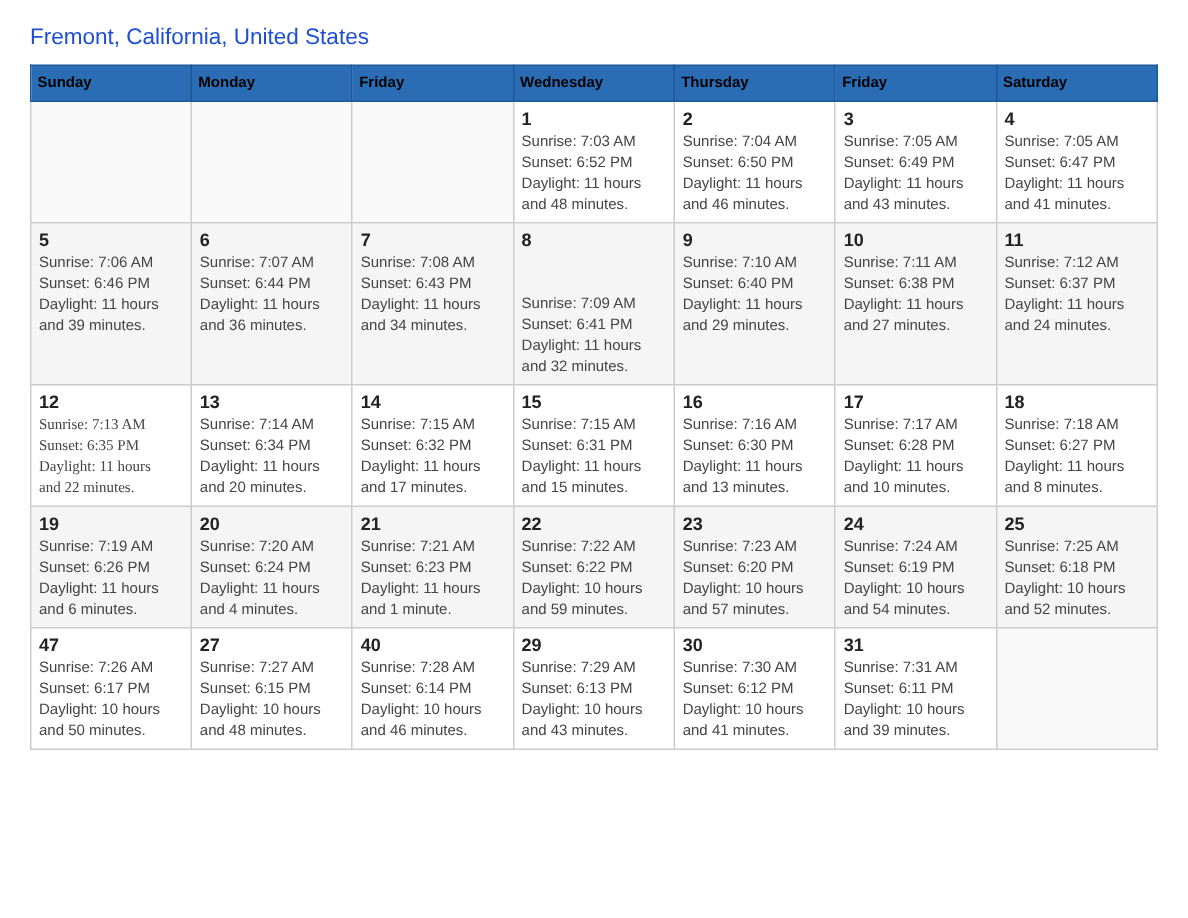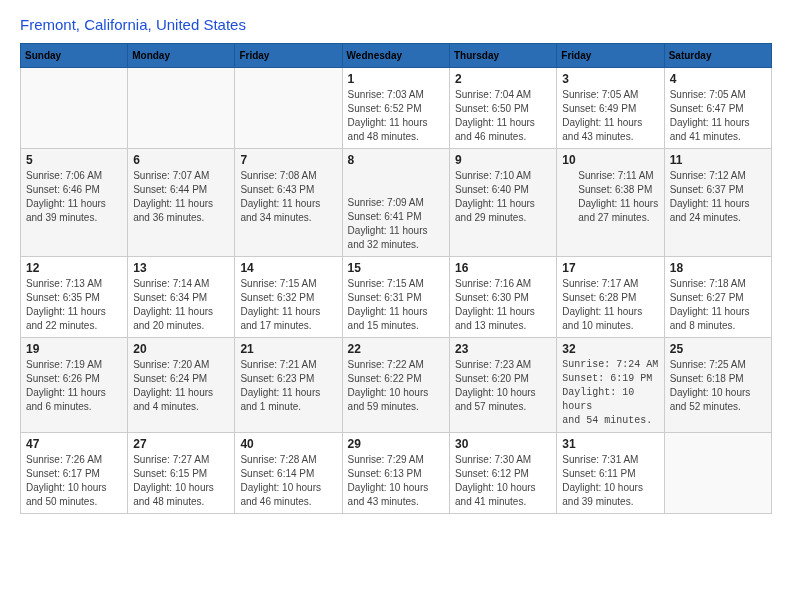--- a/index.html
+++ b/index.html
@@ -182,37 +182,37 @@
         </td>
         <td>
           <span class="day-number">9</span>
           <div class="day-info" style="white-space: pre-line;">Sunrise: 7:10 AM
 Sunset: 6:40 PM
 Daylight: 11 hours
 and 29 minutes.</div>
         </td>
         <td>
           <span class="day-number">10</span>
-          <div class="day-info" style="white-space: pre-line; margin-left: 16px;">Sunrise: 7:11 AM
+          <div class="day-info" style="white-space: pre-line;">Sunrise: 7:11 AM
 Sunset: 6:38 PM
 Daylight: 11 hours
 and 27 minutes.</div>
         </td>
         <td>
           <span class="day-number">11</span>
           <div class="day-info" style="white-space: pre-line;">Sunrise: 7:12 AM
 Sunset: 6:37 PM
 Daylight: 11 hours
 and 24 minutes.</div>
         </td>
       </tr>
       <tr>
         <td>
           <span class="day-number">12</span>
-          <div class="day-info" style="white-space: pre-line;">Sunrise: 7:13 AM
+          <div class="day-info" style="white-space: pre-line; font-family: Liberation Serif, serif;">Sunrise: 7:13 AM
 Sunset: 6:35 PM
 Daylight: 11 hours
 and 22 minutes.</div>
         </td>
         <td>
           <span class="day-number">13</span>
           <div class="day-info" style="white-space: pre-line;">Sunrise: 7:14 AM
 Sunset: 6:34 PM
 Daylight: 11 hours
 and 20 minutes.</div>
@@ -283,22 +283,22 @@
 and 59 minutes.</div>
         </td>
         <td>
           <span class="day-number">23</span>
           <div class="day-info" style="white-space: pre-line;">Sunrise: 7:23 AM
 Sunset: 6:20 PM
 Daylight: 10 hours
 and 57 minutes.</div>
         </td>
         <td>
-          <span class="day-number">32</span>
-          <div class="day-info" style="white-space: pre-line; font-family: Liberation Mono, monospace;">Sunrise: 7:24 AM
+          <span class="day-number">24</span>
+          <div class="day-info" style="white-space: pre-line;">Sunrise: 7:24 AM
 Sunset: 6:19 PM
 Daylight: 10 hours
 and 54 minutes.</div>
         </td>
         <td>
           <span class="day-number">25</span>
           <div class="day-info" style="white-space: pre-line;">Sunrise: 7:25 AM
 Sunset: 6:18 PM
 Daylight: 10 hours
 and 52 minutes.</div>

